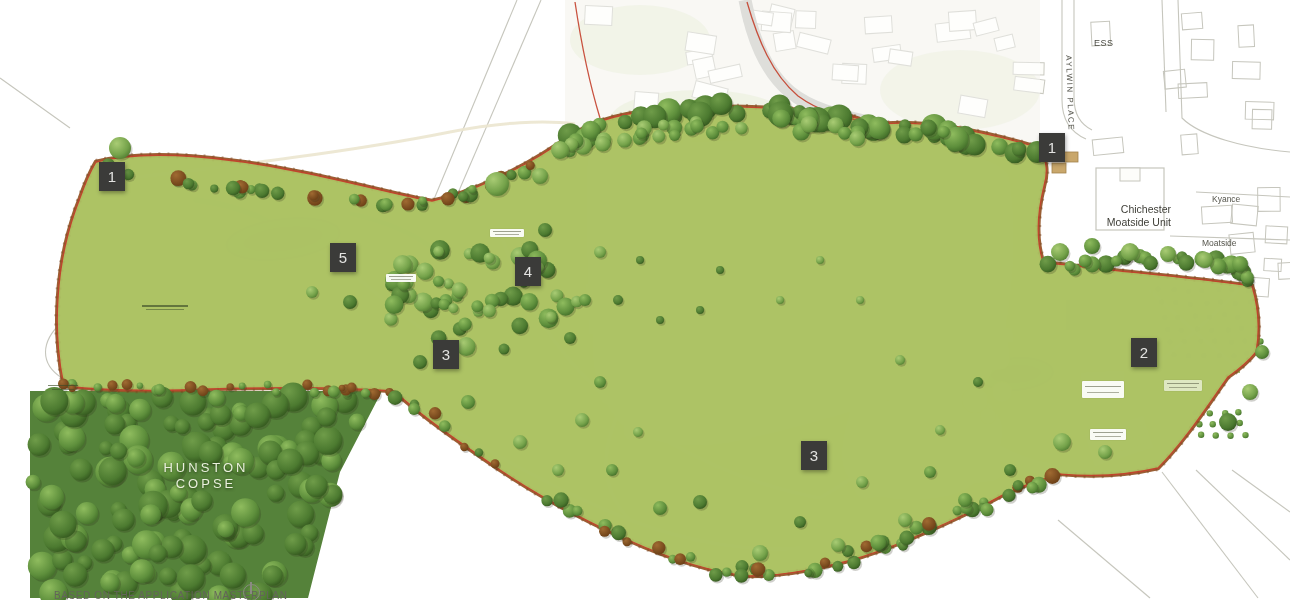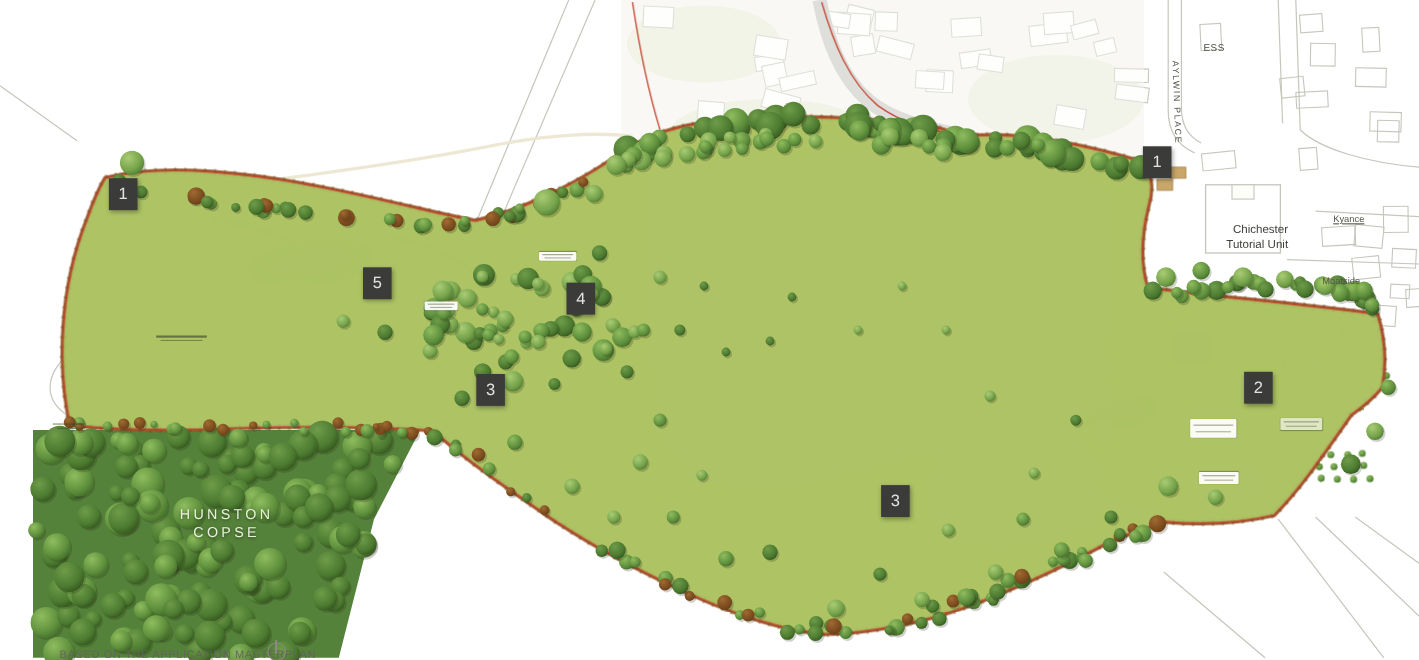--- a/index.html
+++ b/index.html
@@ -2,22 +2,22 @@
 <html style="--c-meadow: #adc365; --c-meadow_light: #c3d27c; --c-site_green: #a2bf5c; --c-housing_base: #eae2c9; --c-plot_green: #d9e4a8; --c-road_tan: #d3c196; --c-road_gray: #bcbcb6; --c-path_cream: #ece6d0; --c-building_white: #f8f8f4; --c-boundary_brown: #95572a; --c-boundary_red: #c4402c; --c-pond: #6b8853; --c-pond_dark: #52703f; --c-copse_base: #55823a; --c-marker: #3b3b39; --c-map_line: #c6c6bd; --c-faded_base: #f4f3ec;"><head>
 <meta charset="utf-8">
 <style>
   html,body{margin:0;padding:0;background:#ffffff;font-family:"Liberation Sans",sans-serif;}
   .stage{position:relative;width:1290px;height:600px;overflow:hidden;background:#fff;}
   .stage svg{position:absolute;left:0;top:0;}
   .map-label{position:absolute;color:#4a4a42;line-height:1.2;}
   .lbl-ess{left:1094px;top:38px;font-size:9px;letter-spacing:.5px;}
   .lbl-aylwin{left:1073px;top:55px;font-size:8px;letter-spacing:1.5px;transform:rotate(88deg);transform-origin:0 0;white-space:nowrap;color:#55554c;}
   .lbl-tutorial{left:1089px;top:203px;width:82px;text-align:right;font-size:10.5px;color:#3f3f38;}
-  .lbl-kyance{left:1212px;top:194px;font-size:8.5px;color:#55554c;text-decoration:underline;}
-  .lbl-moatside{left:1202px;top:250px;font-size:8.5px;color:#55554c;}
+  .lbl-kyance{left:1212px;top:194px;font-size:8.5px;color:#55554c;}
+  .lbl-moatside{left:1202px;top:238px;font-size:8.5px;color:#55554c;}
   .lbl-hunston{left:150px;top:460px;width:112px;text-align:center;font-size:13px;letter-spacing:3px;color:#eaf0dd;text-shadow:0 1px 3px rgba(20,40,10,.7);}
   .lbl-caption{left:54px;top:590px;font-size:10px;letter-spacing:.6px;color:#63635a;white-space:nowrap;}
   .marker{position:absolute;width:26px;height:29px;background:var(--c-marker,#3b3b39);color:#e3e3e1;
     display:flex;align-items:center;justify-content:center;font-size:15px;
     box-shadow:1px 2px 4px rgba(0,0,0,.35);}
   .chip{position:absolute;background:rgba(255,255,255,.93);border-radius:1px;box-shadow:0 0 1px rgba(0,0,0,.3);}
   .chip.lines::before{content:"";position:absolute;left:3px;right:3px;top:30%;height:1px;background:rgba(95,100,75,.6);}
   .chip.lines::after{content:"";position:absolute;left:5px;right:5px;top:62%;height:1px;background:rgba(95,100,75,.5);}
   .chip.dark{background:transparent;box-shadow:none;}
   .chip.dark::before{content:"";position:absolute;left:0;right:0;top:25%;height:1.5px;background:rgba(60,75,40,.65);}
@@ -1527,21 +1527,21 @@
         <circle cx="1010" cy="470" r="6" fill="url(#tgD)"></circle>
         <circle cx="979.5" cy="383.8" r="5" fill="rgba(40,40,25,0.22)"></circle>
         <circle cx="978" cy="382" r="5" fill="url(#tgD)"></circle>
       </g>
 </svg>
 
 <div class="map-label lbl-ess">ESS</div>
 <div class="map-label lbl-aylwin">AYLWIN PLACE</div>
 <div class="map-label lbl-tutorial">
   <div>Chichester</div>
-  <div>Tutorial Unit</div>
+  <div>Moatside Unit</div>
 </div>
 <div class="map-label lbl-kyance">Kyance</div>
 <div class="map-label lbl-moatside">Moatside</div>
 <div class="map-label lbl-hunston">
   <div>HUNSTON</div>
   <div>COPSE</div>
 </div>
 <div class="map-label lbl-caption">BASED ON THE APPLICATION MASTERPLAN</div>
 <div class="compass"></div>
 

